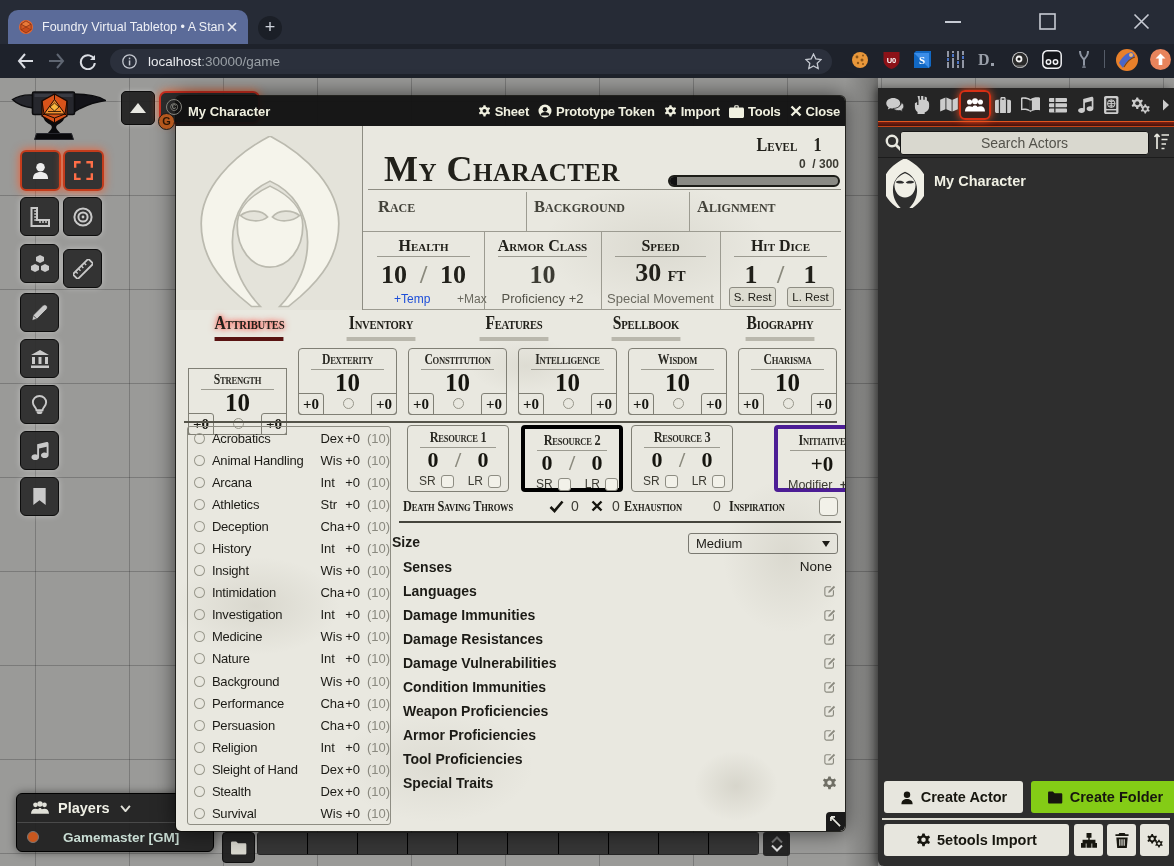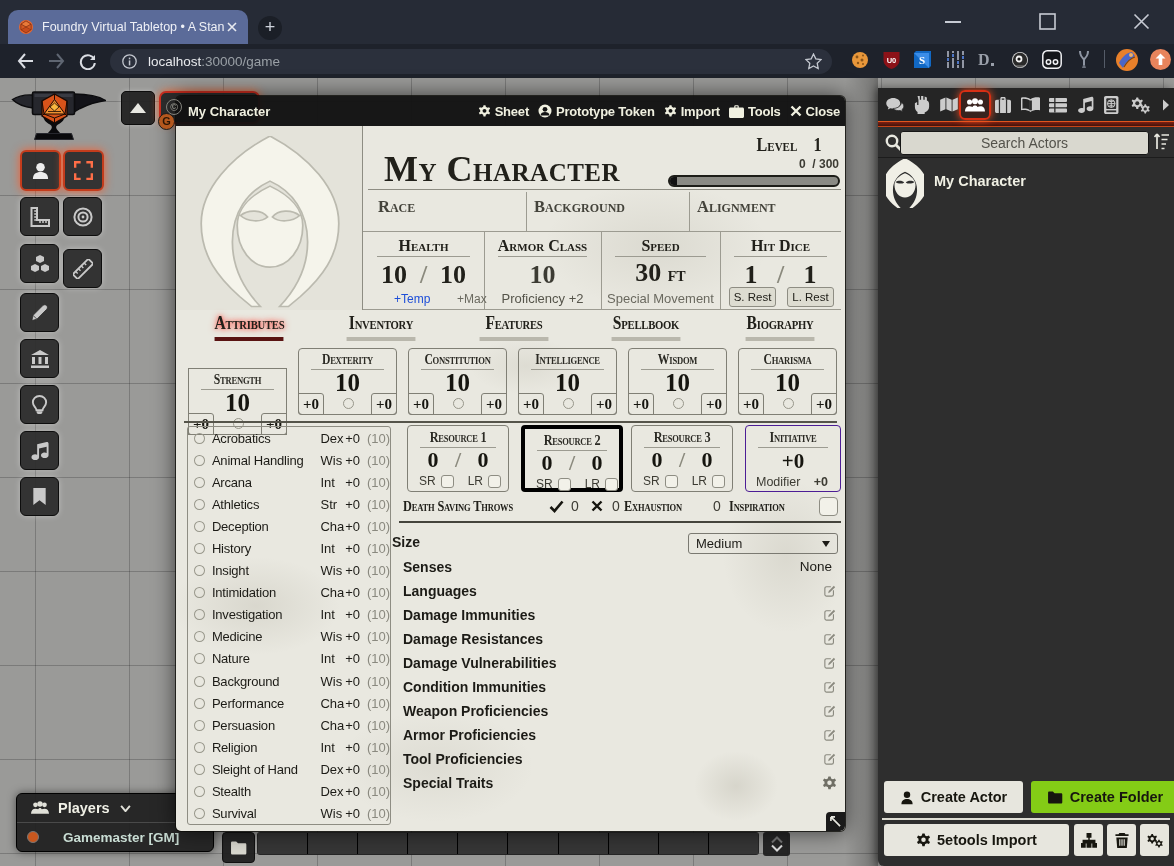--- a/index.html
+++ b/index.html
@@ -705,21 +705,21 @@
     <div class="scaps" style="text-align:center;font-size:14.5px;color:#2b2a24;margin-top:3px;transform:scaleX(0.85);letter-spacing:-0.3px;">Resource 3</div>
     <div style="margin:1px 12px 0 12px;height:1px;background:#9c9b91;"></div>
     <div style="text-align:center;font-size:22px;font-family:'Liberation Serif',serif;font-weight:bold;color:#16150f;line-height:24px;">0&nbsp;&nbsp;&nbsp;<span style="color:#8a897d">/</span>&nbsp;&nbsp;&nbsp;0</div>
     <div style="display:flex;align-items:center;margin-top:2px;font-size:12px;color:#3c3b33;">
       <span style="margin-left:11px;">SR</span>
             <span style="width:13px;height:13px;background:#f2f1e9;border:1px solid #8e8d83;border-radius:3px;margin-left:5px;box-sizing:border-box;"></span>
       <span style="margin-left:14px;">LR</span>
             <span style="width:13px;height:13px;background:#f2f1e9;border:1px solid #8e8d83;border-radius:3px;margin-left:5px;box-sizing:border-box;"></span>
     </div>
   </div>
-  <div class="abs" style="left:569px;top:299px;width:96px;height:67px;border:1px solid #4c1d95;border-radius:4px;box-sizing:border-box;">
+  <div class="abs" style="left:598px;top:299px;width:96px;height:67px;border:4px solid #4c1d95;border-radius:4px;box-sizing:border-box;">
     <div class="scaps" style="text-align:center;font-size:14.5px;color:#2b2a24;margin-top:3px;transform:scaleX(0.85);letter-spacing:-0.3px;">Initiative</div>
     <div style="margin:1px 12px 0 12px;height:1px;background:#9c9b91;"></div>
     <div style="text-align:center;font-size:21px;font-family:'Liberation Serif',serif;font-weight:bold;color:#16150f;line-height:26px;">+0</div>
     <div style="display:flex;margin-top:1px;font-size:12.5px;color:#3c3b33;">
             <span style="margin-left:10px;">Modifier</span>
             <span style="margin-left:auto;margin-right:12px;font-weight:bold;">+0</span>
           </div>
   </div>
 
   <div class="abs scaps" style="left:227px;top:372px;font-size:14.5px;color:#21201a;transform:scaleX(0.85);transform-origin:0 50%;letter-spacing:-0.2px;">Death Saving Throws</div>

